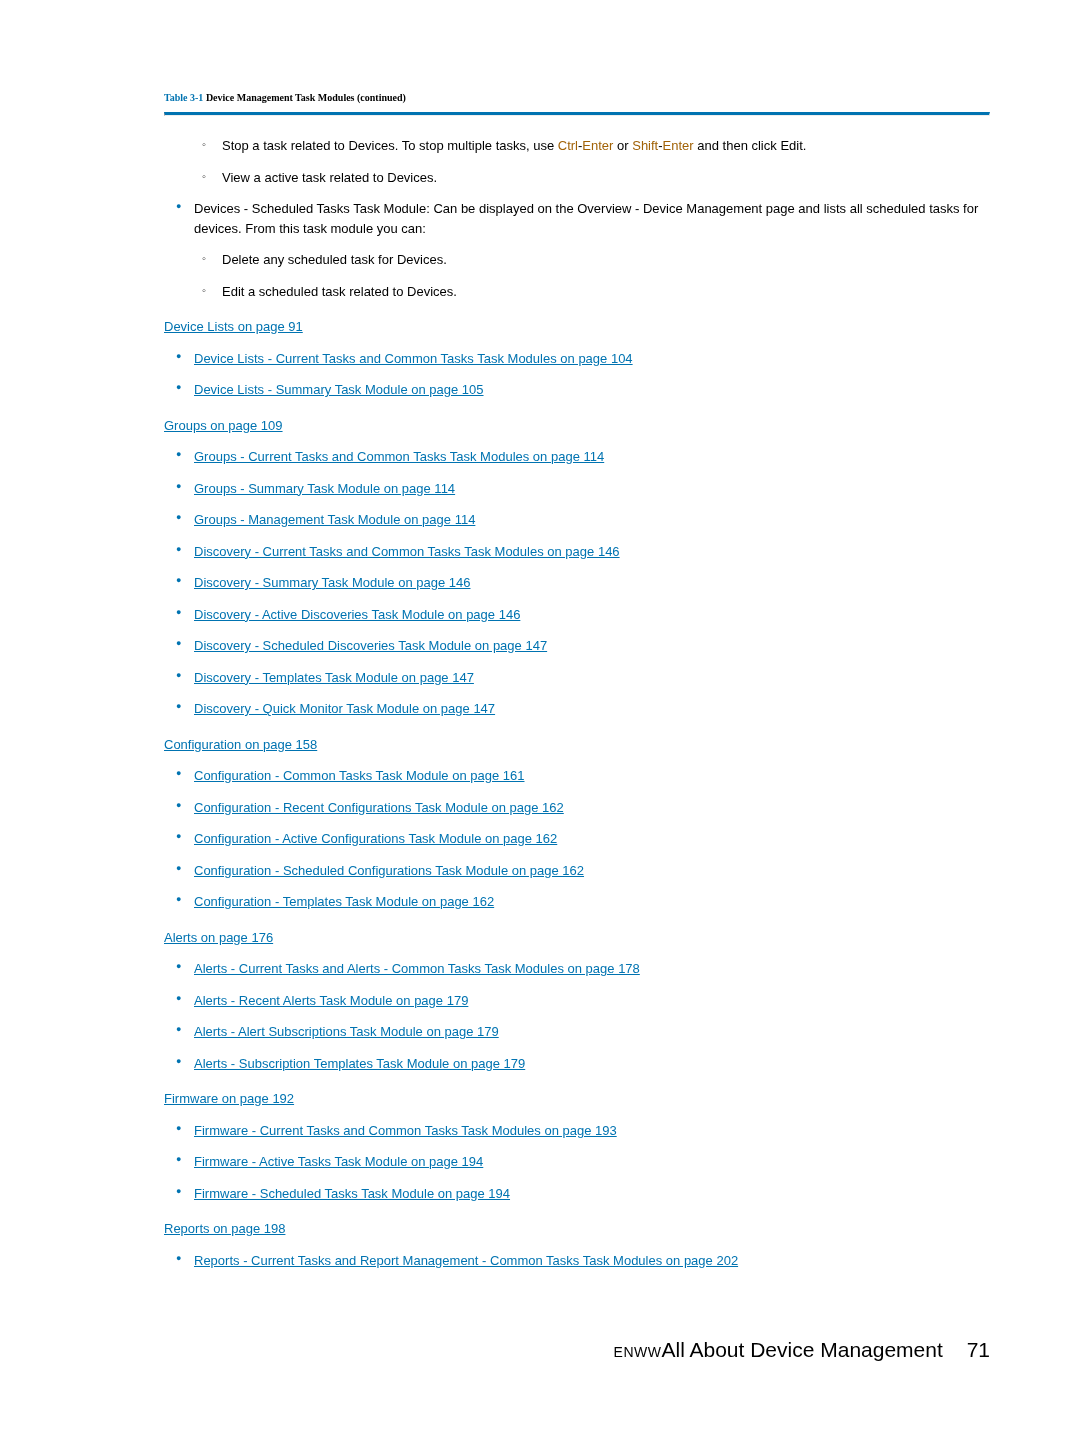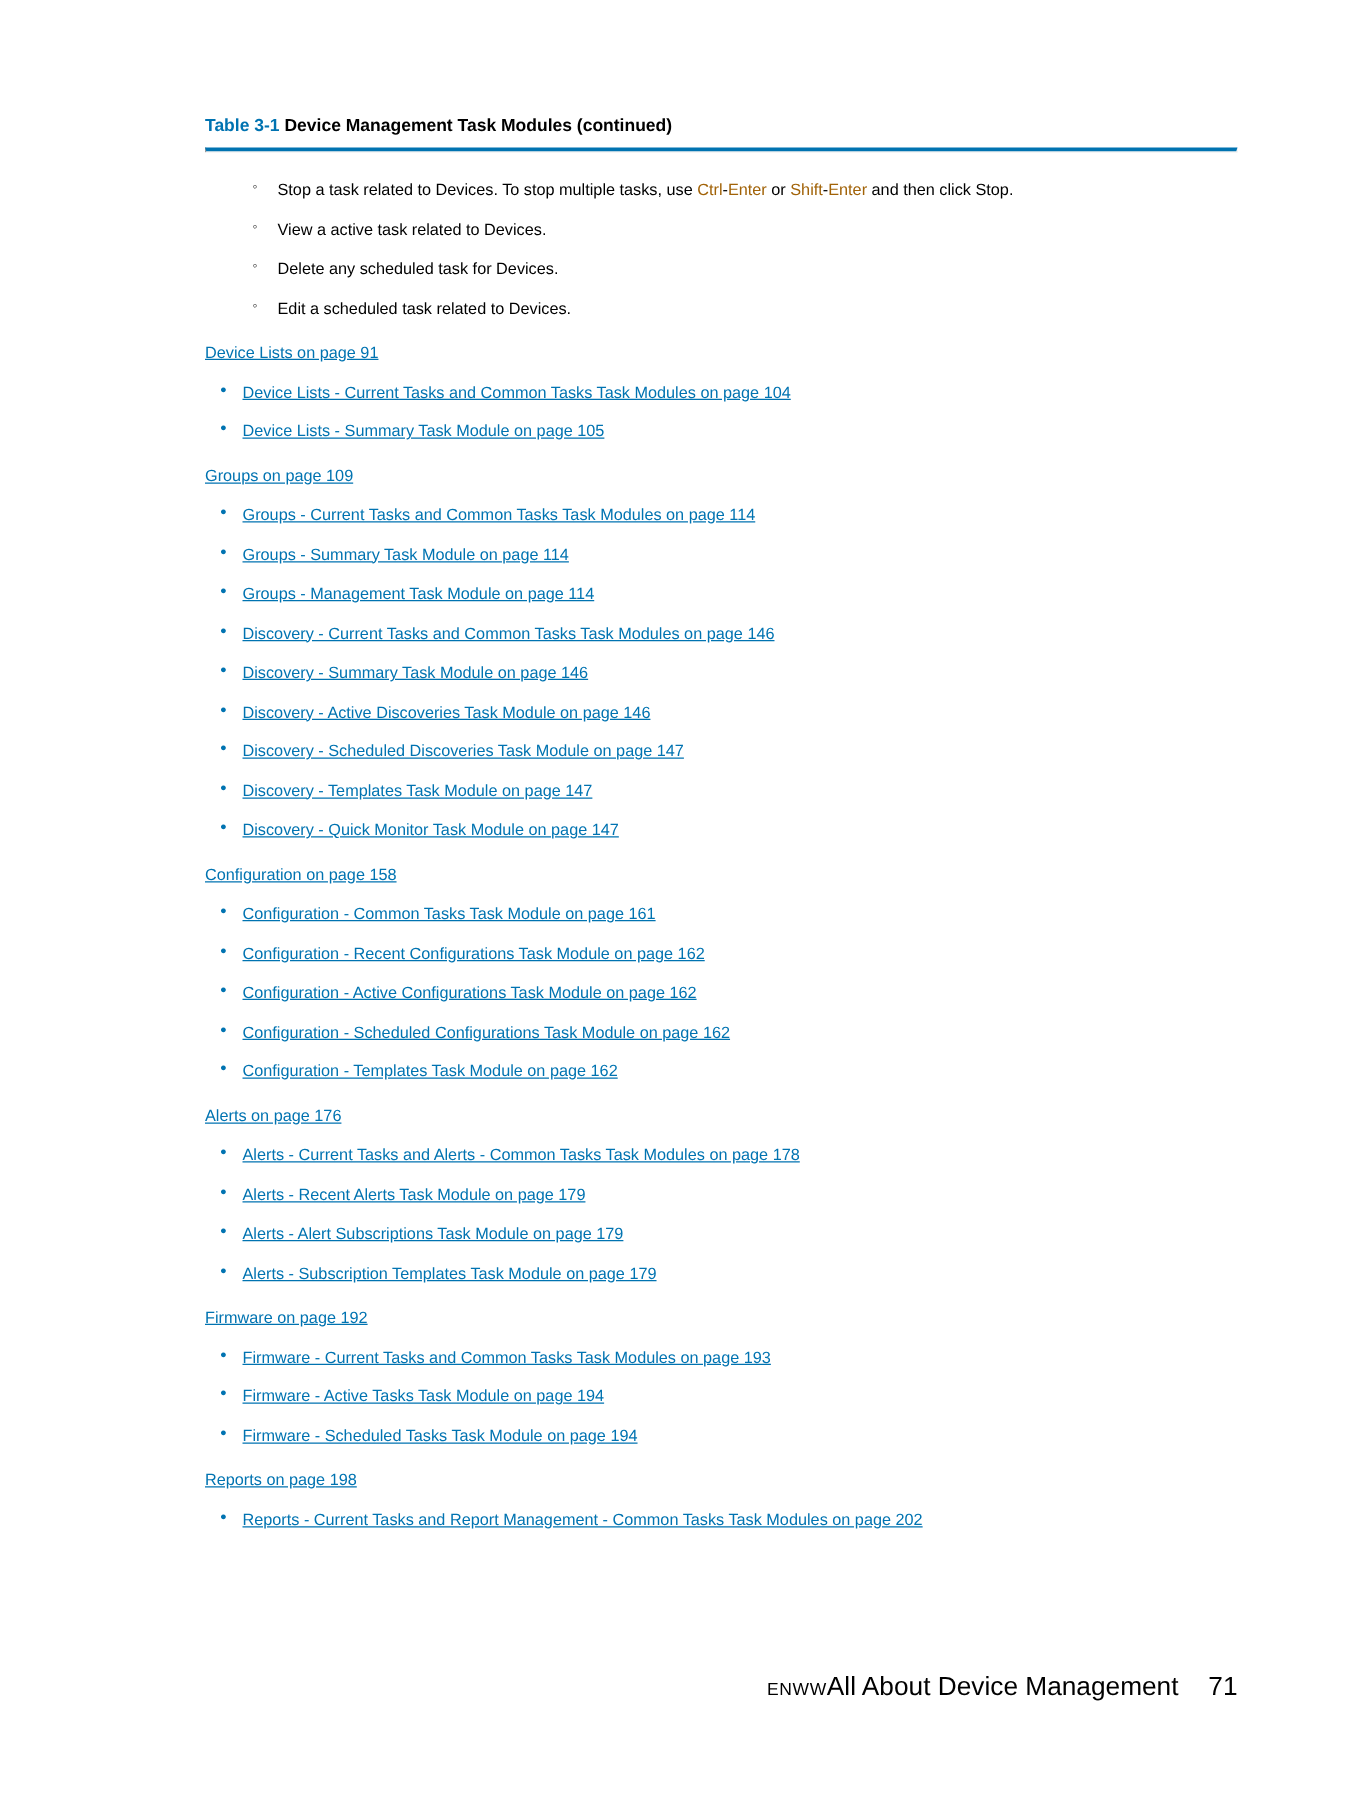--- a/index.html
+++ b/index.html
@@ -13,22 +13,23 @@
   }
   .page {
     width: 1080px;
     height: 1437px;
     position: relative;
     box-sizing: border-box;
     padding: 90px 90px 0 90px;
   }
   .table-caption {
     font-weight: bold;
-    font-size: 14px;
+    font-size: 10px;
     margin: 0 0 4px 74px;
+    font-family: Liberation Serif, serif;
   }
   .table-caption .tbl-label {
     color: #0073b1;
   }
   .table-border {
     border-top: 3px solid #0073b1;
     margin-left: 74px;
     margin-right: 0;
   }
   .content {
@@ -124,27 +125,30 @@
 
   <div class="table-caption">
     <span class="tbl-label">Table 3-1</span>
     <span>Device Management Task Modules (continued)</span>
   </div>
   <hr class="table-border">
 
   <div class="content">
 
     <div class="sub-item">
-      <span>Stop a task related to </span><span class="bold">Devices</span><span>. To stop multiple tasks, use </span><span class="key">Ctrl</span><span>-</span><span class="key">Enter</span><span> or </span><span class="key">Shift</span><span>-</span><span class="key">Enter</span><span> and then click </span><span class="bold">Stop</span><span>.</span>
+      <span>Stop a task related to </span><span class="bold">Devices</span><span>. To stop multiple tasks, use </span><span class="key">Ctrl</span><span>-</span><span class="key">Enter</span><span> or </span><span class="key">Shift</span><span>-</span><span class="key">Enter</span><span> and then click </span><span class="bold">Edit</span><span>.</span>
     </div>
 
     <div class="sub-item">
       <span>View a active task related to </span><span class="bold">Devices</span><span>.</span>
     </div>
 
+    <div class="main-bullet">
+      <span class="bold">Devices - Scheduled Tasks</span><span> Task Module: Can be displayed on the </span><span class="bold">Overview - Device Management</span><span> page and lists all scheduled tasks for devices. From this task module you can:</span>
+    </div>
 
     <div class="sub-item">
       <span>Delete any scheduled task for </span><span class="bold">Devices</span><span>.</span>
     </div>
 
     <div class="sub-item">
       <span>Edit a scheduled task related to </span><span class="bold">Devices</span><span>.</span>
     </div>
 
     <div id="sections-container">

